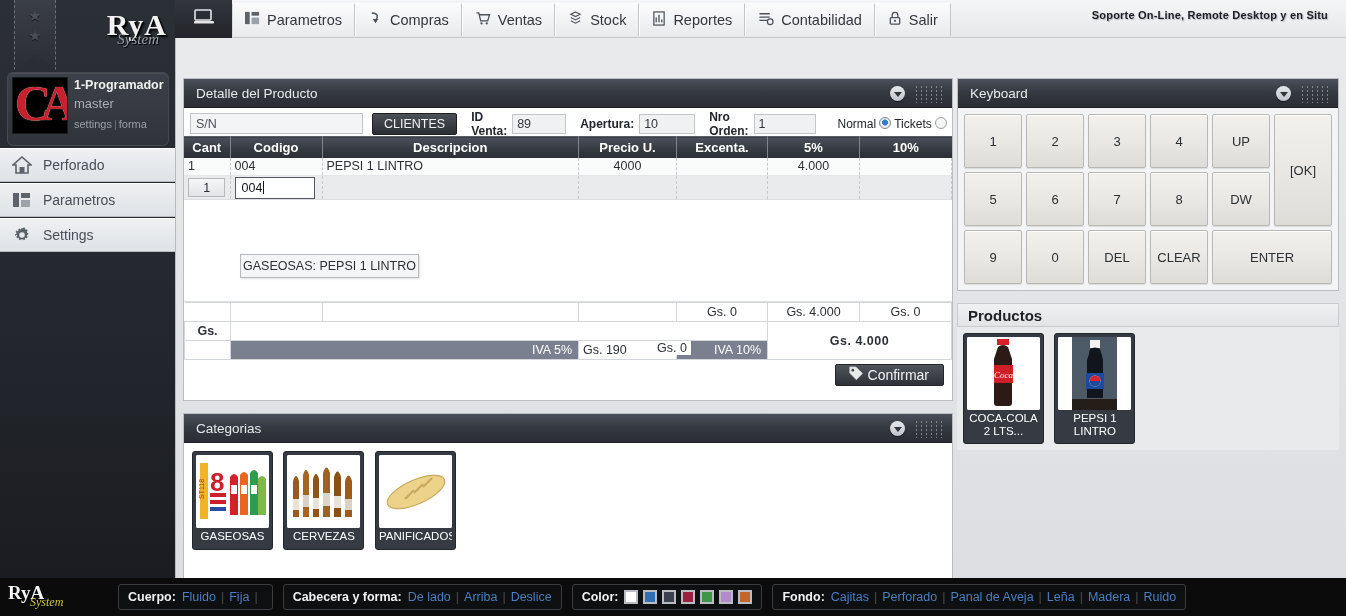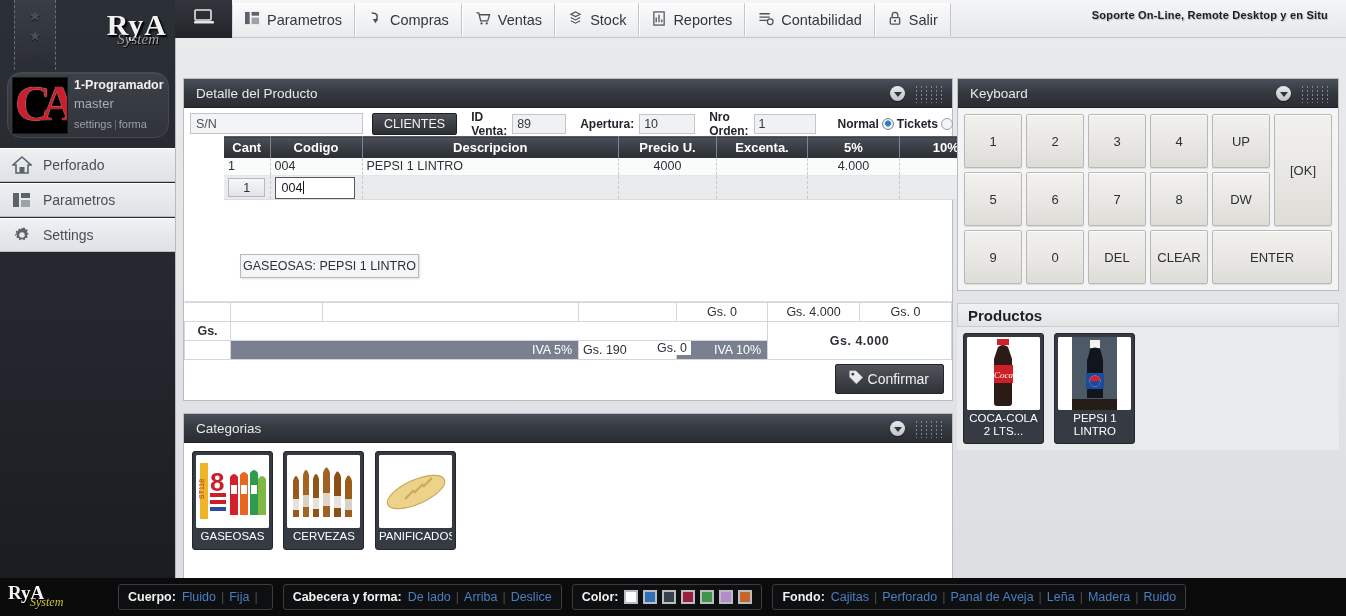--- a/index.html
+++ b/index.html
@@ -41,23 +41,23 @@
     text-shadow: 1px 1px 0 #000, 2px 2px 2px #000;
     line-height: 30px;
   }
   .sb-logo .sys {
     font-family: "Liberation Serif", serif; font-style: italic;
     font-size: 15px; color: #9aa0a8; margin-top: -9px; margin-right: 8px;
     text-shadow: 1px 1px 0 #000;
   }
 
   .userbox {
-    position: absolute; left: 7px; top: 72px; width: 162px; height: 66px;
+    position: absolute; left: 7px; top: 72px; width: 162px; height: 74px;
     background: linear-gradient(180deg,#3c4048,#30333a);
-    border: 1px solid #44484f; border-radius: 14px;
+    border: 1px solid #44484f; border-radius: 6px;
     box-shadow: inset 0 1px 0 rgba(255,255,255,.07);
   }
   .userbox .avatar {
     position: absolute; left: 4px; top: 4px; width: 56px; height: 57px;
     background: #000; border: 1px solid #1a1a1a; overflow: hidden;
   }
   .userbox .avatar .ca {
     position: absolute; left: 0; top: -4px; width: 56px; text-align: center;
     font-family: "Liberation Serif", serif; font-weight: bold;
     font-size: 50px; color: #c8202c; line-height: 58px;
@@ -184,29 +184,29 @@
   .fld { display: flex; align-items: center; margin-left: 14px; }
   .fld label { font-size: 12px; color: #22262c; font-weight: bold; margin-right: 5px; }
   .fld input {
     height: 20px; border: 1px solid #c2c5ca; background: #f0f1f3;
     font-size: 12.5px; color: #33373d; padding: 4px 4px;
     font-family: "Liberation Sans", sans-serif;
   }
   .w-id { width: 54px; }
   .w-ap { width: 56px; }
   .w-no { width: 62px; }
-  .radios { margin-left: 22px; display: flex; align-items: center; gap: 3px; font-size: 12px; color: #22262c; font-weight: bold;}
+  .radios { margin-left: 22px; display: flex; align-items: flex-start; gap: 3px; font-size: 12px; color: #22262c; font-weight: normal;}
   .rdo {
     width: 12px; height: 12px; border-radius: 50%;
     border: 1px solid #9aa0a8; background: #f4f5f6; position: relative; cursor: pointer;
   }
   .rdo.on { background: radial-gradient(circle at 50% 45%, #2f7ec9 0 40%, #e9edf1 42% 100%); border-color:#7d848c;}
 
   
-  table.grid { width: 100%; border-collapse: collapse; table-layout: fixed; margin-left: 40px; }
+  table.grid { width: 100%; border-collapse: collapse; table-layout: fixed; }
   table.grid th {
     background: linear-gradient(180deg,#4b505a 0%,#363a41 55%,#2b2e34 100%);
     color: #fff; font-size: 13px; font-weight: bold; height: 21px;
     border-right: 1px solid #7f848c; border-top:1px solid #5a5f68;
     text-align: center;
   }
   table.grid th:last-child { border-right: none; }
   table.grid td {
     height: 18px; font-size: 12.5px; color: #2d3036;
     border-right: 1px dashed #c7cace; padding: 0 4px;
@@ -248,21 +248,21 @@
     background: #7b8090 !important; color: #fff !important;
     text-align: right !important; padding-right: 6px; font-size: 12.5px;
   }
   .iva-val { text-align: left !important; padding-left: 4px; }
   .grand {
     font-size: 26px; font-weight: bold; color: #16181c;
     text-align: center; letter-spacing: .5px;
   }
   .confirm-row { height: 40px; background: #fff; position: relative; }
   .confirm-btn {
-    position: absolute; right: 8px; top: 4px; height: 30px;
+    position: absolute; right: 8px; top: 4px; height: 22px;
     padding: 0 14px 0 11px;
     background: linear-gradient(180deg,#50545b,#2f3237);
     border: 1px solid #24262b; border-radius: 2px; color: #f0f1f3;
     font-size: 14px; display: flex; align-items: center; gap: 4px; cursor: pointer;
   }
 
   
   .tile {
     width: 81px; background: #363a42; border: 1px solid #23262b;
     border-radius: 3px; padding: 3px; margin-right: 6px;

